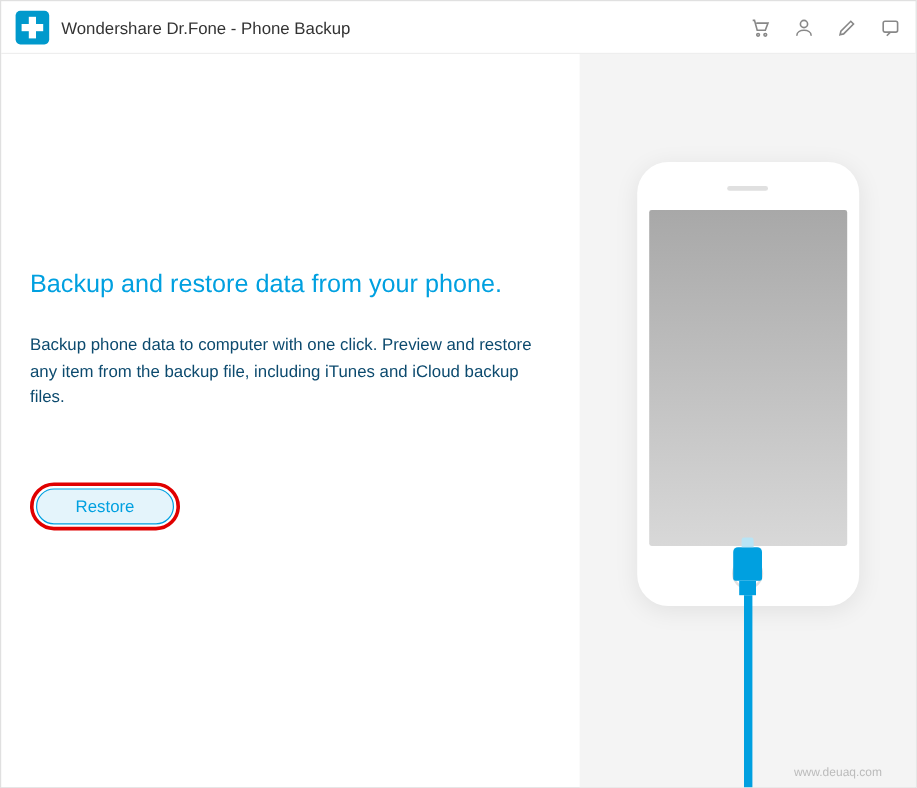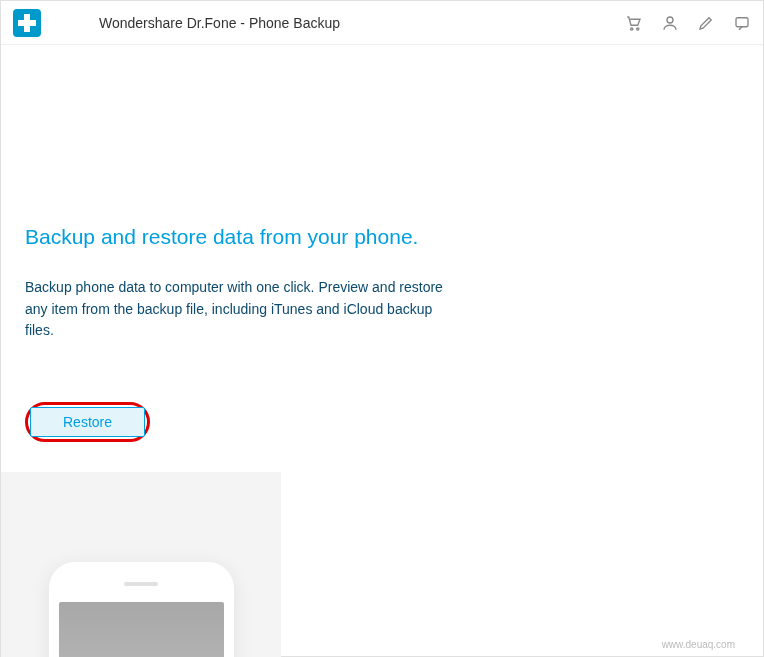--- a/index.html
+++ b/index.html
@@ -1,41 +1,41 @@
 <!DOCTYPE html>
 <html><head>
   <meta charset="utf-8">
   <style>
     * { margin: 0; padding: 0; box-sizing: border-box; }
     body { font-family: -apple-system, BlinkMacSystemFont, "Segoe UI", Arial, sans-serif; background: #fff; width: 764px; height: 657px; overflow: hidden; }
     
     .window { width: 764px; height: 657px; border: 1px solid #e0e0e0; background: #fff; position: relative; }
     
-    .titlebar { height: 44px; display: flex; align-items: center; padding: 0 12px; border-bottom: 1px solid #eee; gap: 48px; }
+    .titlebar { height: 44px; display: flex; align-items: center; padding: 0 12px; border-bottom: 1px solid #eee; }
     .app-logo { width: 28px; height: 28px; background: #0099cc; border-radius: 4px; display: flex; align-items: center; justify-content: center; margin-right: 10px; }
     .app-logo-inner { width: 18px; height: 18px; position: relative; }
     .app-logo-inner::before, .app-logo-inner::after { content: ''; position: absolute; background: #fff; }
     .app-logo-inner::before { width: 18px; height: 6px; top: 6px; left: 0; }
     .app-logo-inner::after { width: 6px; height: 18px; left: 6px; top: 0; }
     .app-title { font-size: 14px; color: #333; flex: 1; }
     
     .titlebar-actions { display: flex; gap: 18px; align-items: center; }
     .titlebar-icon { width: 18px; height: 18px; color: #888; cursor: pointer; display: flex; align-items: center; justify-content: center; }
     .titlebar-icon svg { width: 18px; height: 18px; stroke: #888; fill: none; stroke-width: 1.8; }
     
-    .content { display: flex; height: calc(100% - 44px); flex-direction: column; }
+    .content { display: flex; height: calc(100% - 44px); }
     
     .left-panel { flex: 1; padding: 40px 24px 30px 24px; display: flex; flex-direction: column; }
     .heading { color: #00a0e0; font-size: 21px; font-weight: 400; margin-top: 140px; margin-bottom: 28px; }
     .description { color: #0c4a6e; font-size: 14px; line-height: 1.55; margin-bottom: 60px; max-width: 430px; }
     
     .button-row { display: flex; gap: 58px; margin-bottom: auto; }
     .pill-button { border: 1px solid #00a0e0; background: #fff; color: #00a0e0; border-radius: 20px; padding: 8px 40px; font-size: 14px; cursor: pointer; min-width: 115px; text-align: center; }
     .pill-button.highlighted-outer { border: 3px solid #e00000; border-radius: 22px; padding: 2px; background: #fff; display: inline-block; }
-    .pill-button.highlighted-inner { border: 1px solid #00a0e0; background: #e4f4fb; color: #00a0e0; border-radius: 2px; padding: 6px 32px; font-size: 14px; display: block; min-width: 100px; text-align: center; }
+    .pill-button.highlighted-inner { border: 1px solid #00a0e0; background: #e4f4fb; color: #00a0e0; border-radius: 15px; padding: 6px 32px; font-size: 14px; display: block; min-width: 100px; text-align: center; }
     
     .history-link { color: #00a0e0; font-size: 14px; text-decoration: underline; cursor: pointer; margin-top: 120px; }
     
     .right-panel { width: 280px; background: #f4f4f4; position: relative; display: flex; align-items: flex-start; justify-content: center; padding-top: 90px; }
     
     .phone { width: 185px; height: 370px; background: #fff; border-radius: 26px; box-shadow: 0 4px 20px rgba(0,0,0,0.08); position: relative; padding: 40px 10px 50px 10px; }
     .phone-speaker { position: absolute; top: 20px; left: 50%; transform: translateX(-50%); width: 34px; height: 4px; background: #e0e0e0; border-radius: 3px; }
     .phone-screen { width: 100%; height: 100%; background: linear-gradient(180deg, #a8a8a8 0%, #d8d8d8 100%); border-radius: 2px; }
     .phone-home { position: absolute; bottom: 14px; left: 50%; transform: translateX(-50%); width: 26px; height: 26px; border: 2px solid #e0e0e0; border-radius: 50%; }
     

